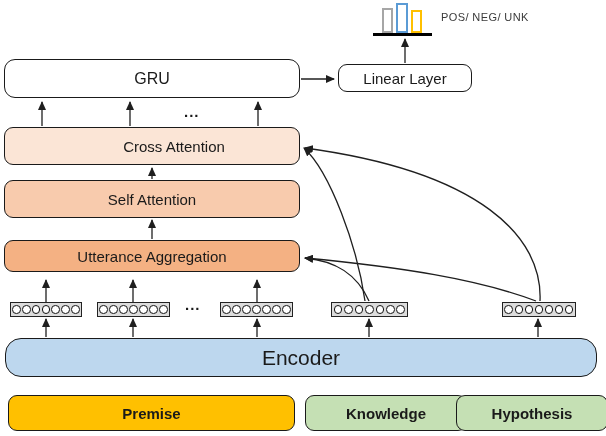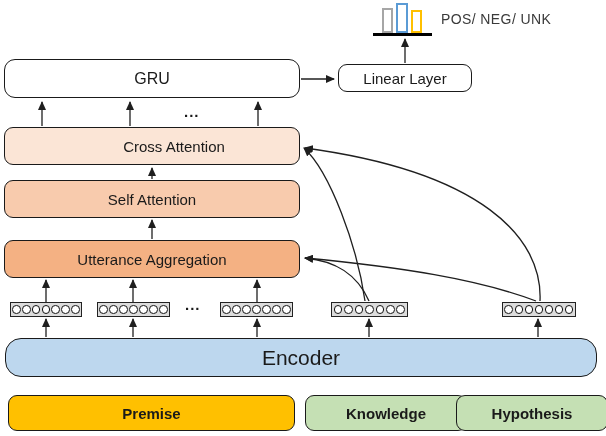--- a/index.html
+++ b/index.html
@@ -12,21 +12,21 @@
     border:1.6px solid #1a1a1a;border-radius:9px;background:#fff;
     font-size:15px;box-sizing:border-box;
   }
   .box.big{font-size:21px;}
   .box.bold{font-weight:bold;border-width:1.8px;}
   
   .gru{left:4px;top:59px;width:296px;height:39px;border-radius:11px;font-size:16px;}
   .linear{left:338px;top:64px;width:134px;height:28px;border-width:1.8px;}
   .cross{left:4px;top:127px;width:296px;height:38px;}
   .selfatt{left:4px;top:180px;width:296px;height:38px;}
-  .utter{left:4px;top:240px;width:296px;height:38px;}
+  .utter{left:4px;top:240px;width:296px;height:32px;}
   .encoder{left:5px;top:338px;width:592px;height:39px;border-radius:16px;}
   .premise{left:8px;top:395px;width:287px;height:36px;}
   .knowledge{left:305px;top:395px;width:162px;height:36px;}
   .hypothesis{left:456px;top:395px;width:152px;height:36px;}
   
   .strip{
     position:absolute;top:302px;height:15px;background:#DCDCDC;
     border:1.6px solid #222;box-sizing:border-box;
     display:flex;align-items:center;justify-content:space-evenly;z-index:3;
   }
@@ -43,21 +43,21 @@
   .dots{position:absolute;font-size:15px;font-weight:bold;letter-spacing:1px;line-height:1;}
   .dots.upper{left:184px;top:104px;}
   .dots.mid{left:185px;top:297px;}
   
   .minichart{position:absolute;left:373px;top:2px;width:60px;height:34px;}
   .minichart .baseline{position:absolute;left:0;top:31px;width:59px;height:3.2px;background:#000;}
   .minichart .bar{position:absolute;background:#fff;border-style:solid;border-width:2.6px;box-sizing:border-box;}
   .bar.b1{left:9px;top:6px;width:11px;height:25px;}
   .bar.b2{left:23px;top:1px;width:12px;height:30px;}
   .bar.b3{left:38px;top:8px;width:11px;height:23px;}
-  .outlabel{position:absolute;left:441px;top:11px;font-size:14px;letter-spacing:.4px;color:#3a3a3a;white-space:nowrap;}
+  .outlabel{position:absolute;left:441px;top:11px;font-size:11px;letter-spacing:.4px;color:#3a3a3a;white-space:nowrap;}
   svg.conn{position:absolute;left:0;top:0;z-index:4;pointer-events:none;}
 </style>
 </head>
 <body>
 
 <div class="stage">
 
   <div class="minichart">
     <div class="bar b1" style="border-color: rgb(166, 166, 166);"></div>
     <div class="bar b2" style="border-color: rgb(91, 155, 213);"></div>

